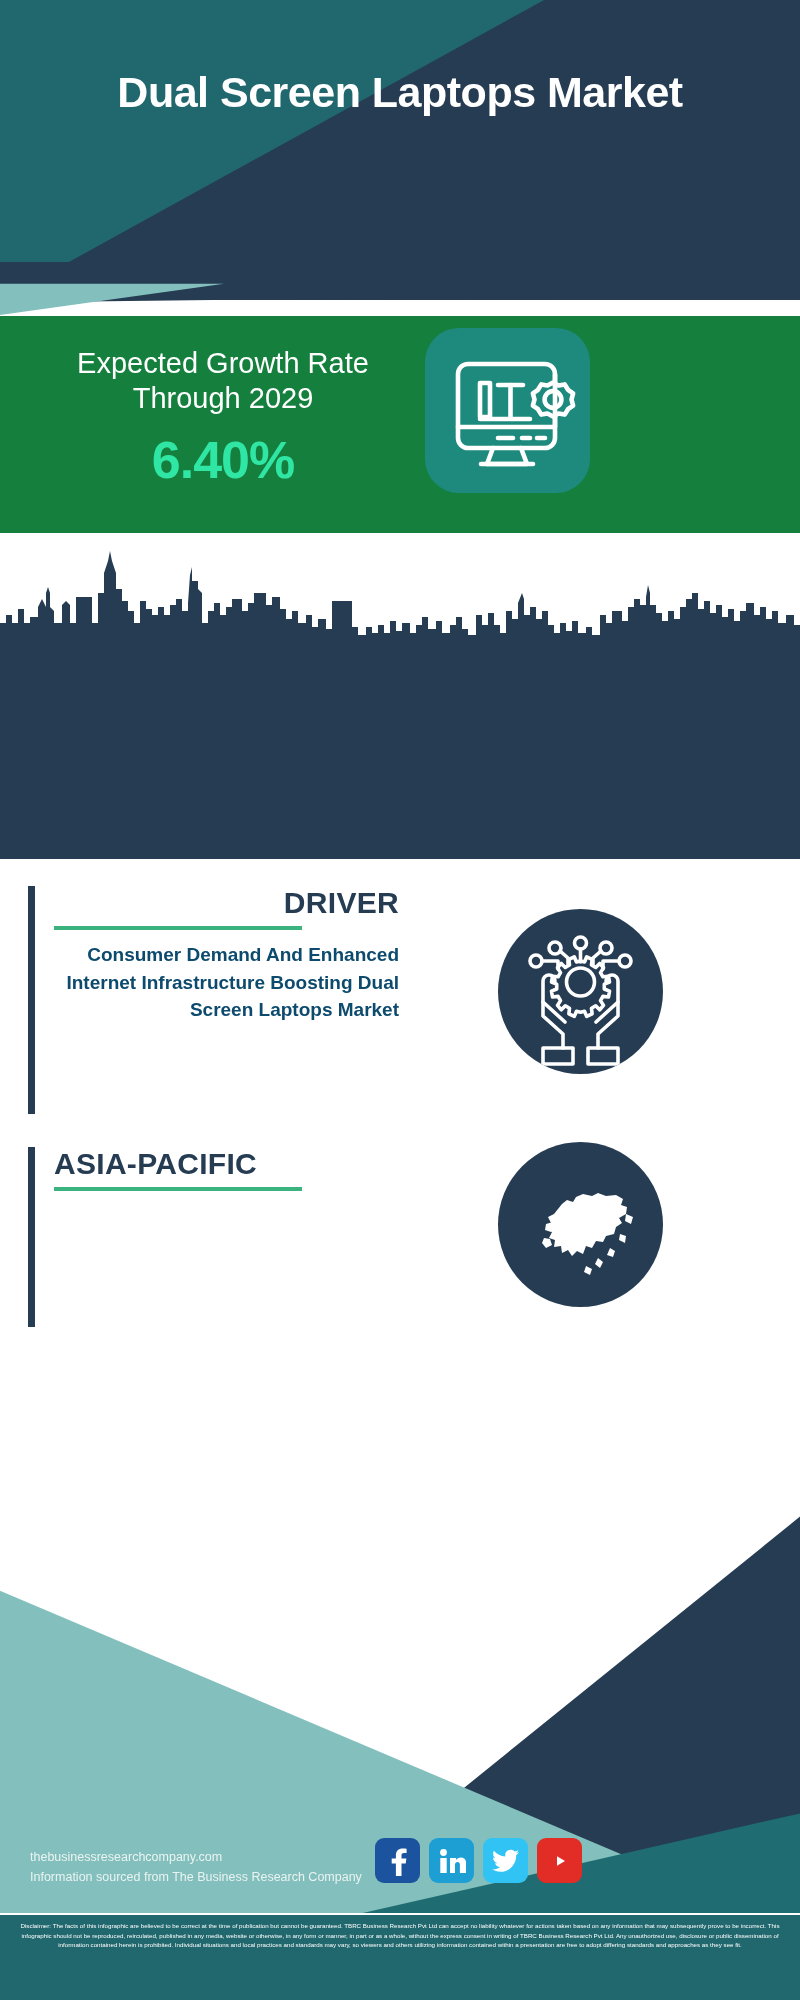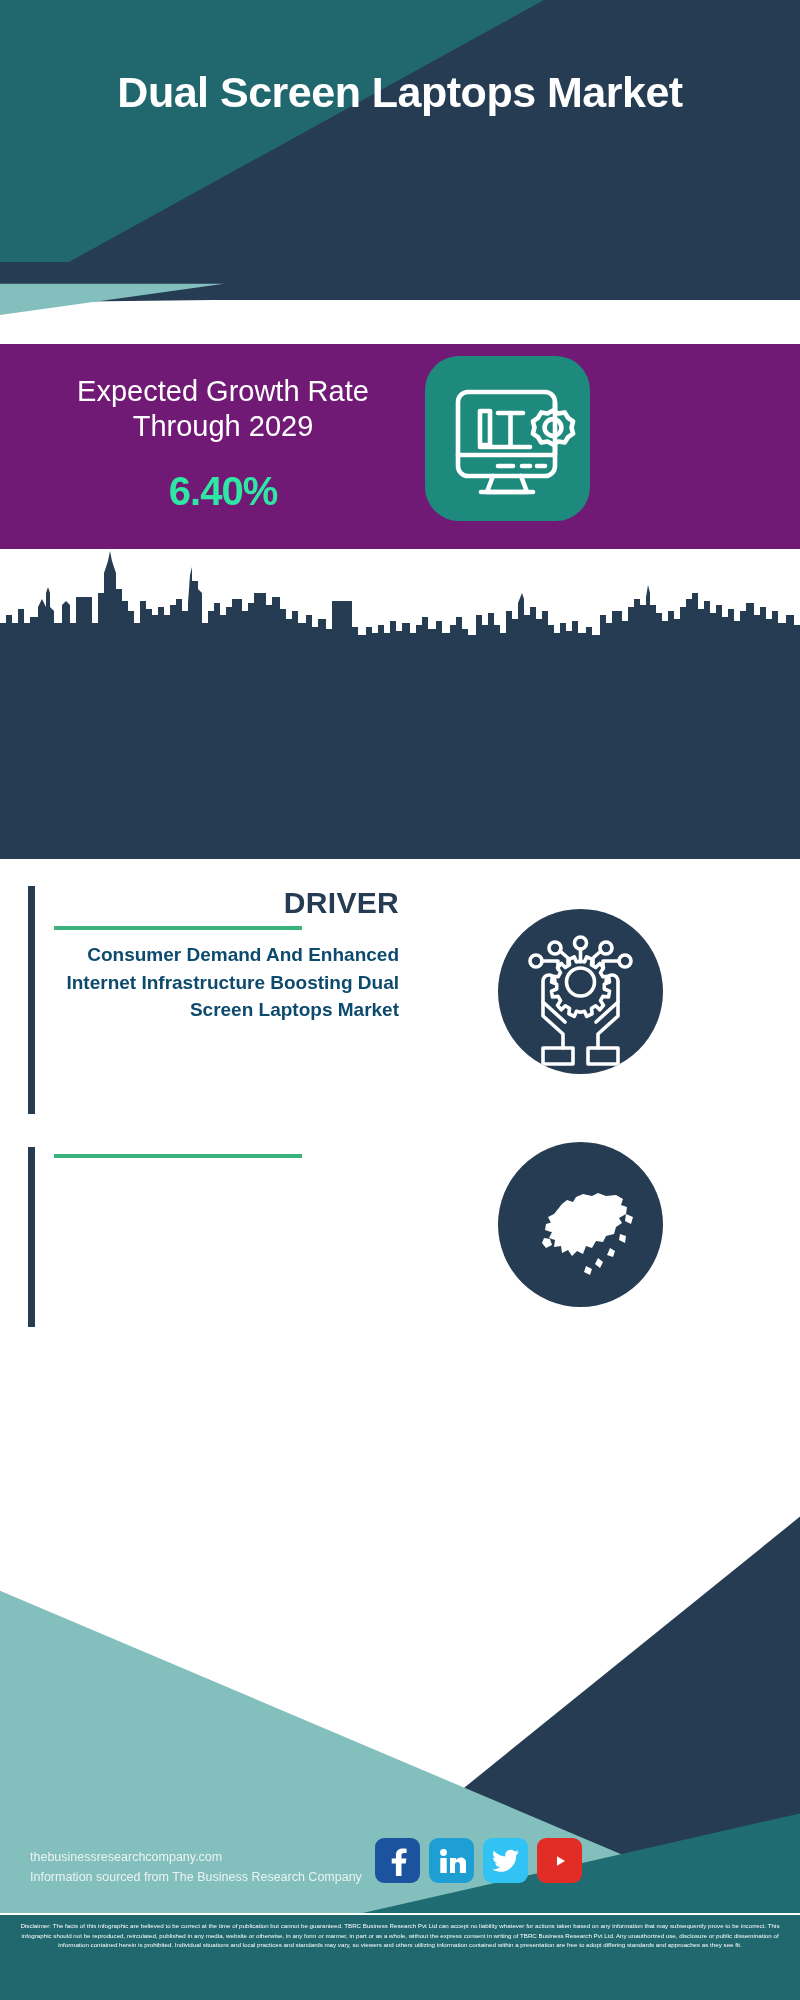--- a/index.html
+++ b/index.html
@@ -21,24 +21,24 @@
     z-index:3;padding:0 28px;box-sizing:border-box;}
 
   
   .hero-wedge{position:absolute;left:0;top:262px;width:800px;height:78px;z-index:4;}
   .wedge-navy{position:absolute;left:0;top:0;width:800px;height:78px;background:#263c53;
     clip-path:polygon(0 0,100% 0,100% 40%,0 52%);}
   .wedge-teal{position:absolute;left:0;top:0;width:800px;height:78px;background:#83c0bd;
     clip-path:polygon(0 28%,28% 28%,0 68%);}
 
   
-  .growth{position:absolute;left:0;top:344px;width:800px;height:217px;background:#701a75;overflow:hidden;}
+  .growth{position:absolute;left:0;top:316px;width:800px;height:217px;background:#15803d;overflow:hidden;}
   .growth-text{position:absolute;left:28px;top:30px;width:390px;text-align:center;}
   .growth-label{color:#ffffff;font-size:29px;line-height:1.22;font-weight:normal;}
-  .growth-value{color:#2fe6a4;font-size:40px;font-weight:bold;line-height:1.05;margin-top:25px;letter-spacing:-1px;}
+  .growth-value{color:#2fe6a4;font-size:52px;font-weight:bold;line-height:1.05;margin-top:16px;letter-spacing:-1px;}
   .it-icon-box{position:absolute;left:425px;top:12px;width:165px;height:165px;
     background:#1d8a7d;border-radius:34px;}
 
   
   .skyline-wrap{position:absolute;left:0;top:549px;width:800px;height:310px;background:#263c53;overflow:hidden;}
   .skyline-sky{position:absolute;left:0;top:0;width:800px;height:105px;background:#ffffff;}
   .skyline-svg{position:absolute;left:0;top:0;width:800px;height:112px;display:block;}
 
   
   .content{position:absolute;left:0;top:859px;width:800px;height:620px;background:#ffffff;}
@@ -158,20 +158,21 @@
           <path d="M120 93 l-22 20"></path>
           <rect x="45" y="139" width="30" height="16"></rect>
           <rect x="90" y="139" width="30" height="16"></rect>
         </g>
       </svg>
     </div>
 
     <div class="block" style="left:28px;top:288px;width:420px;height:190px;">
       <div class="rule" style="height:180px;"></div>
       <div class="block-body">
+        <div class="block-head">ASIA-PACIFIC</div>
         <div class="head-underline"></div>
       </div>
     </div>
     <div class="circle-icon" style="left:498px;top:283px;">
       <svg viewBox="0 0 165 165" width="165" height="165" aria-hidden="true">
         <path fill="#ffffff" d="M64 62 l5 -4 l6 2 l3 -5 l7 -3 l9 2 l6 -3 l8 3 l10 -1 l7 4 l-2 6 l6 2 l-1 7 l-7 4 l3 5 l-6 4 l-2 7 l-8 2 l-3 6 l-7 -1 l-4 7 l-6 -2 l-3 8 l-6 -3 l-5 5 l-4 -6 l-6 3 l-1 -7 l-7 1 l1 -7 l-6 -2 l3 -6 l-5 -4 l4 -5 l-3 -6 l6 -3 Z M48 82 l7 -2 l3 5 l-5 5 l-6 -2 Z M46 96 l6 1 l2 6 l-6 3 l-4 -5 Z M112 106 l5 3 l-2 6 l-6 -2 Z M100 116 l5 4 l-3 6 l-5 -4 Z M88 124 l6 3 l-2 6 l-6 -3 Z M122 92 l6 2 l-1 7 l-6 -3 Z M128 72 l7 3 l-2 7 l-6 -3 Z"></path>
       </svg>
     </div>
 
   </div>

